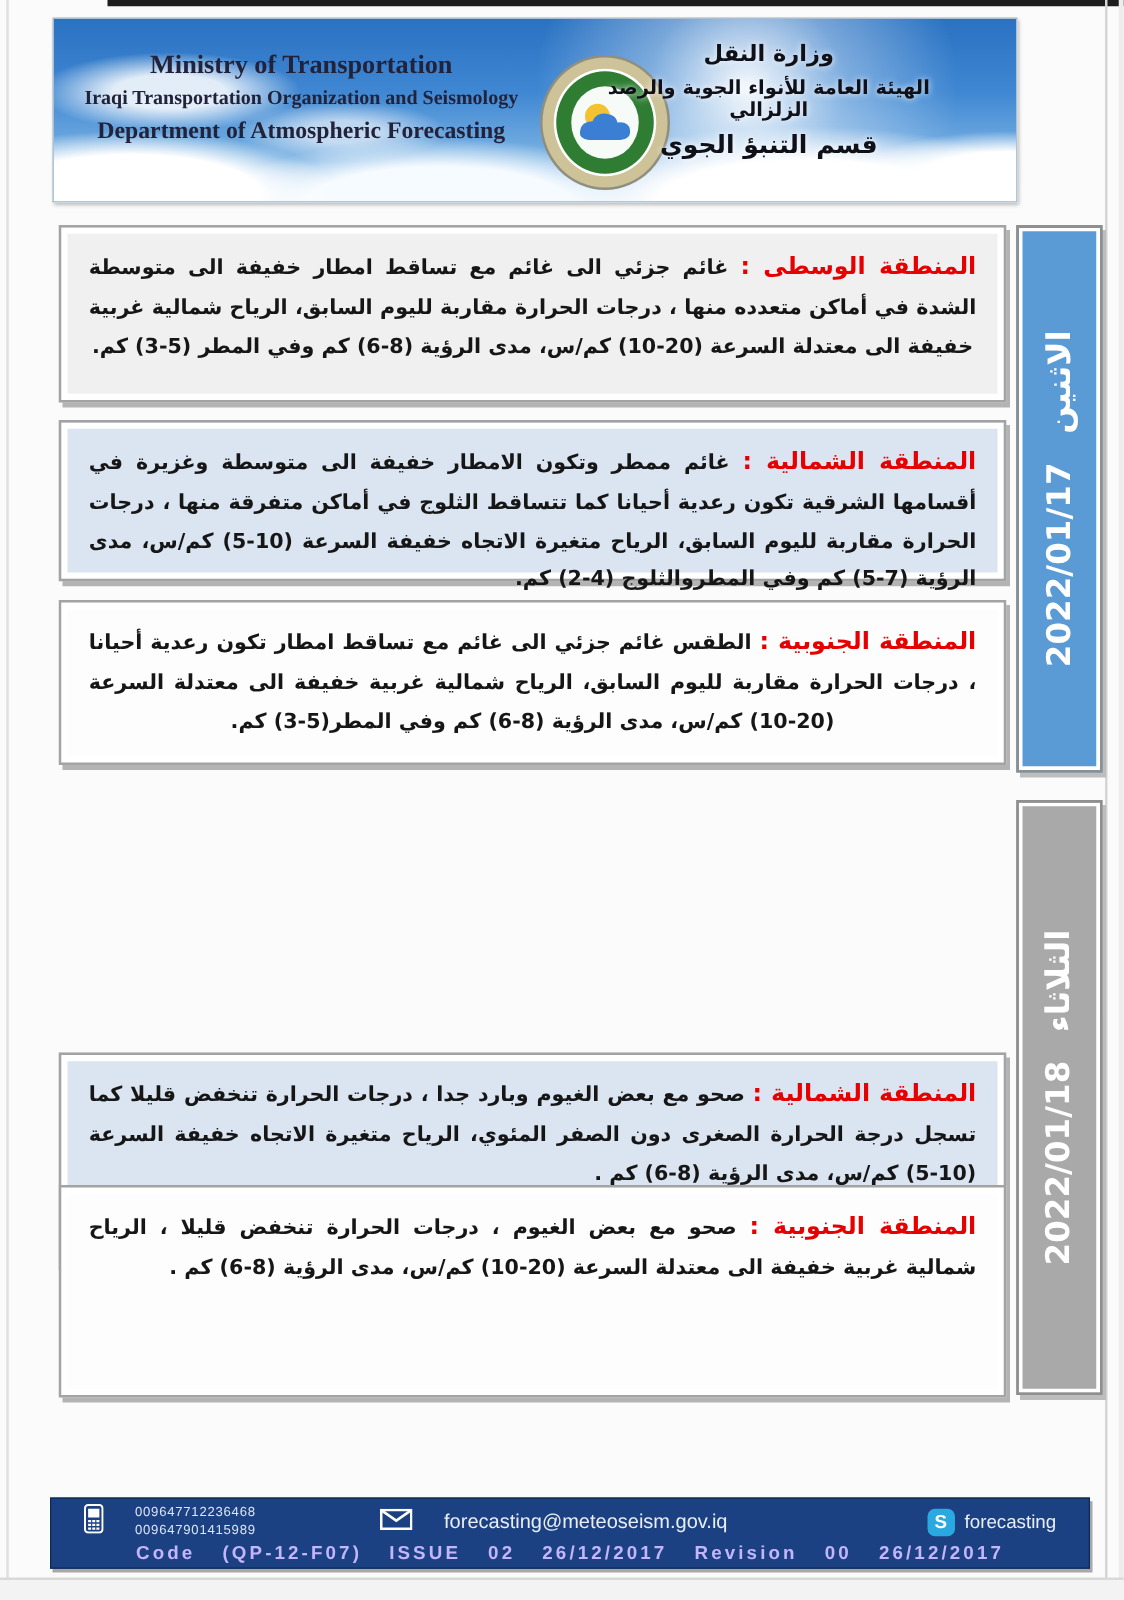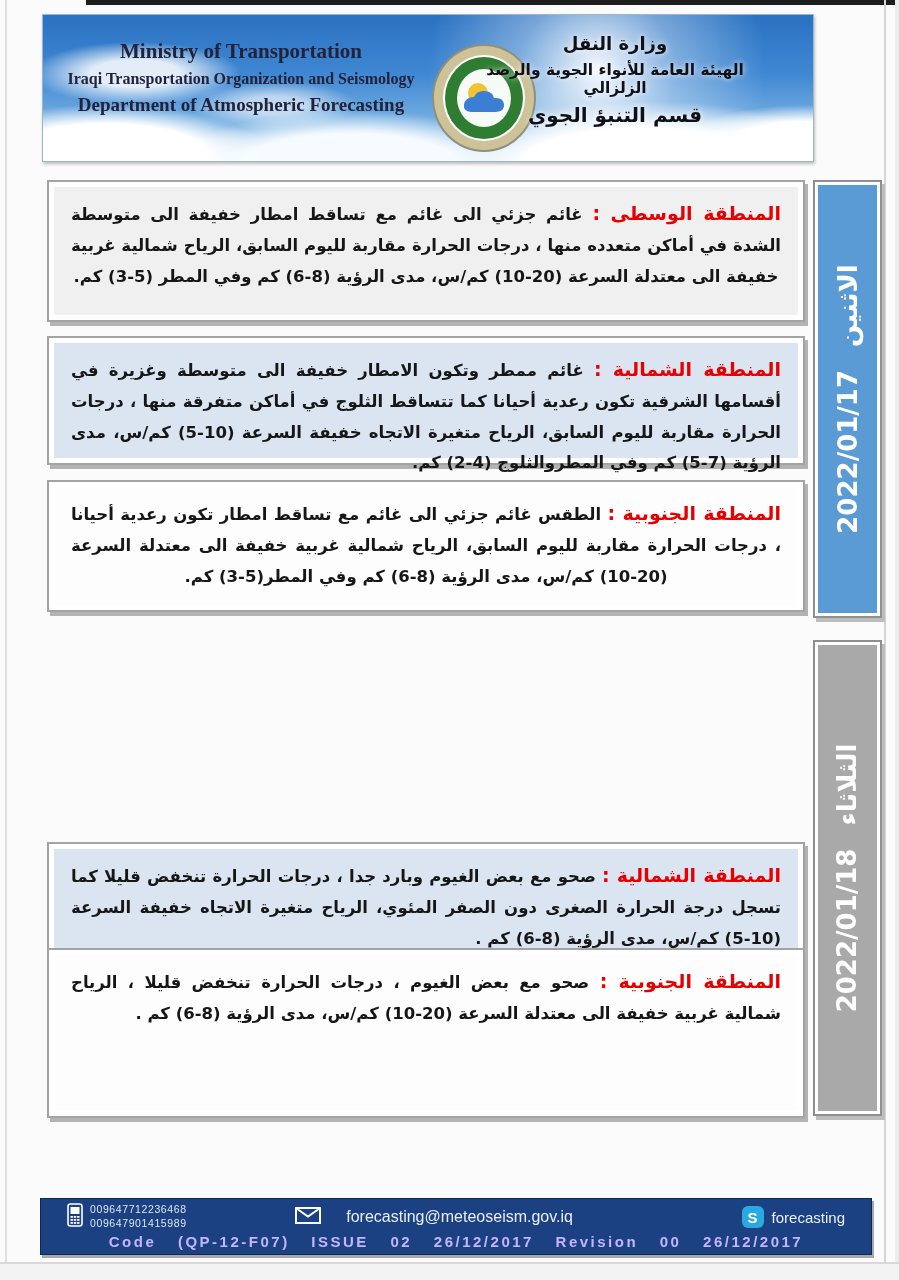--- a/index.html
+++ b/index.html
@@ -58,21 +58,21 @@
   .bar1{top:180px;height:438px;}
   .bar2{top:640px;height:476px;}
   .daylabel{transform:rotate(-90deg);white-space:nowrap;direction:rtl;
     font-size:26px;font-weight:bold;color:#ffffff;letter-spacing:.5px;word-spacing:14px;}
 
   
   .footer{position:absolute;left:40px;top:1198px;width:832px;height:57px;background:#1c4183;
     border:1px solid #0d2a55;box-sizing:border-box;box-shadow:2px 3px 0 #a8a8a8;color:#e9eef7;
     font-family:"Liberation Sans",sans-serif;}
   .footer-top{display:flex;align-items:center;padding:4px 26px 0 26px;}
-  .phone-group{display:flex;align-items:center;gap:7px;}
+  .phone-group{display:flex;align-items:center;gap:25px;}
   .phone-nums{font-size:10.5px;line-height:1.3;letter-spacing:.6px;color:#dde5f2;}
   .email-group{display:flex;align-items:center;gap:25px;margin:0 auto;padding-right:60px;font-size:16px;}
   .skype-group{display:flex;align-items:center;gap:8px;font-size:15px;}
   .skype-badge{width:22px;height:22px;border-radius:6px;background:#2aa9e0;color:#fff;font-weight:bold;
     font-size:15px;display:flex;align-items:center;justify-content:center;}
   .footer-code{text-align:center;margin-top:2px;font-size:15px;font-weight:600;
     letter-spacing:2.5px;word-spacing:15px;color:#c4b5fd;}
 </style>
 </head>
 <body>

